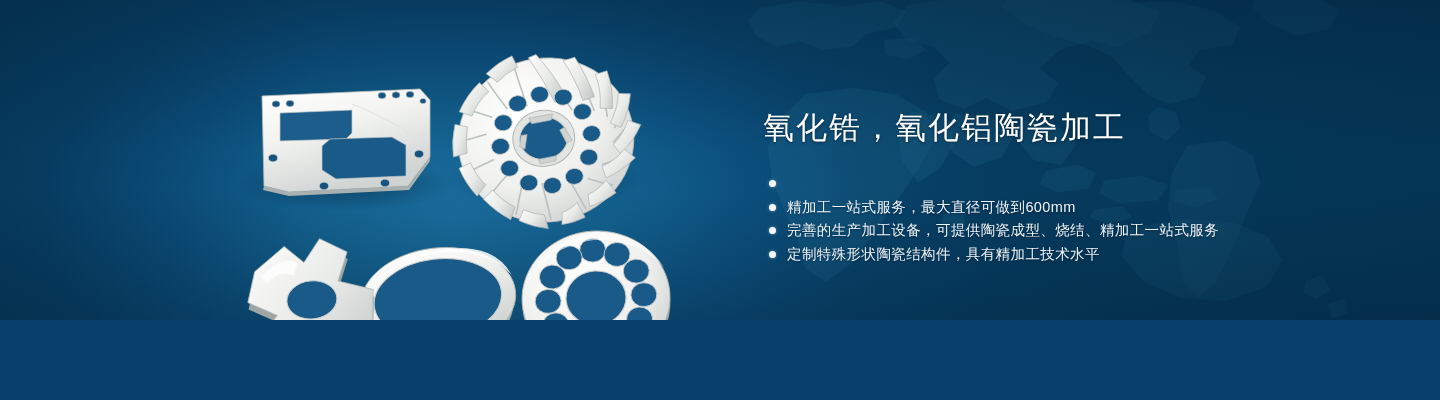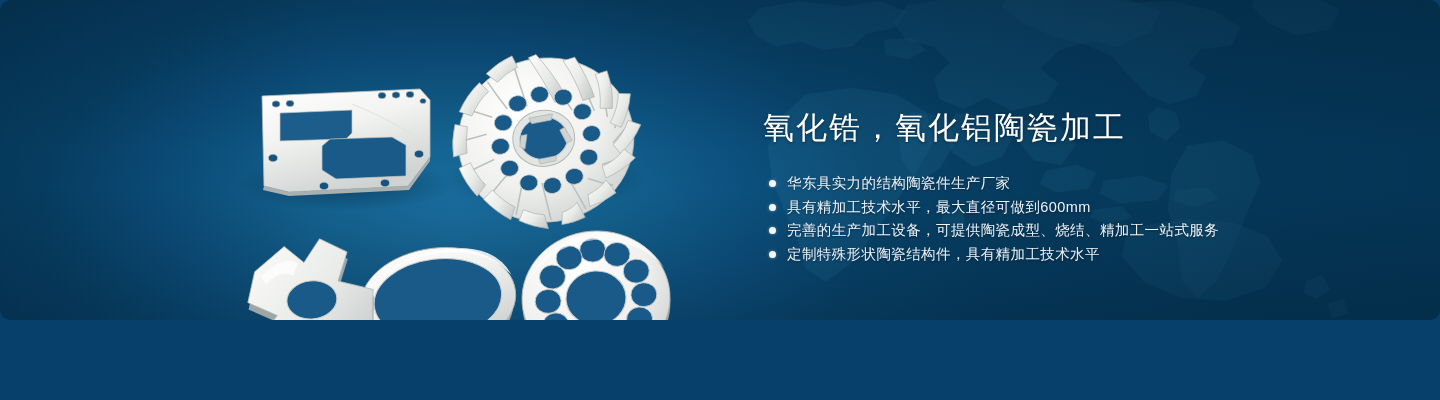--- a/index.html
+++ b/index.html
@@ -3,21 +3,20 @@
 <meta charset="utf-8">
 <style>
   html,body{margin:0;padding:0;background:#06406b;}
   body{font-family:"Liberation Sans","DejaVu Sans",sans-serif;}
 
   .banner{
     position:relative;
     width:1440px;height:320px;
     overflow:hidden;
     background:#084270;
-    border-radius:10px;
   }
 
   
   .bg-base{
     position:absolute;inset:0;
     background:
       radial-gradient(ellipse 560px 330px at 455px 215px,
         #1a6d9e 0%, #13618f 28%, #0c5281 52%, #08466f 74%, #064268 100%),
       linear-gradient(135deg,#0a4c78 0%,#074270 45%,#063d66 100%);
   }
@@ -308,25 +307,24 @@
         <path d="M-70 -16 Q -48 -60 4 -66 Q 50 -62 70 -26 Q 46 -56 2 -58 Q -44 -56 -70 -16 Z" fill="#ffffff" opacity="0.55"></path>
       </g>
     </svg>
   </div>
 
   <div class="copy">
     <h1 class="headline">氧化锆，氧化铝陶瓷加工</h1>
     <ul class="bullets">
       <li class="bullet">
         <span class="dot"></span>
-        <span>华东具实力的结构陶瓷件生产厂家</span>
       </li>
       <li class="bullet">
         <span class="dot"></span>
-        <span>具有精加工技术水平，最大直径可做到600mm</span>
+        <span>精加工一站式服务，最大直径可做到600mm</span>
       </li>
       <li class="bullet">
         <span class="dot"></span>
         <span>完善的生产加工设备，可提供陶瓷成型、烧结、精加工一站式服务</span>
       </li>
       <li class="bullet">
         <span class="dot"></span>
         <span>定制特殊形状陶瓷结构件，具有精加工技术水平</span>
       </li>
     </ul>

